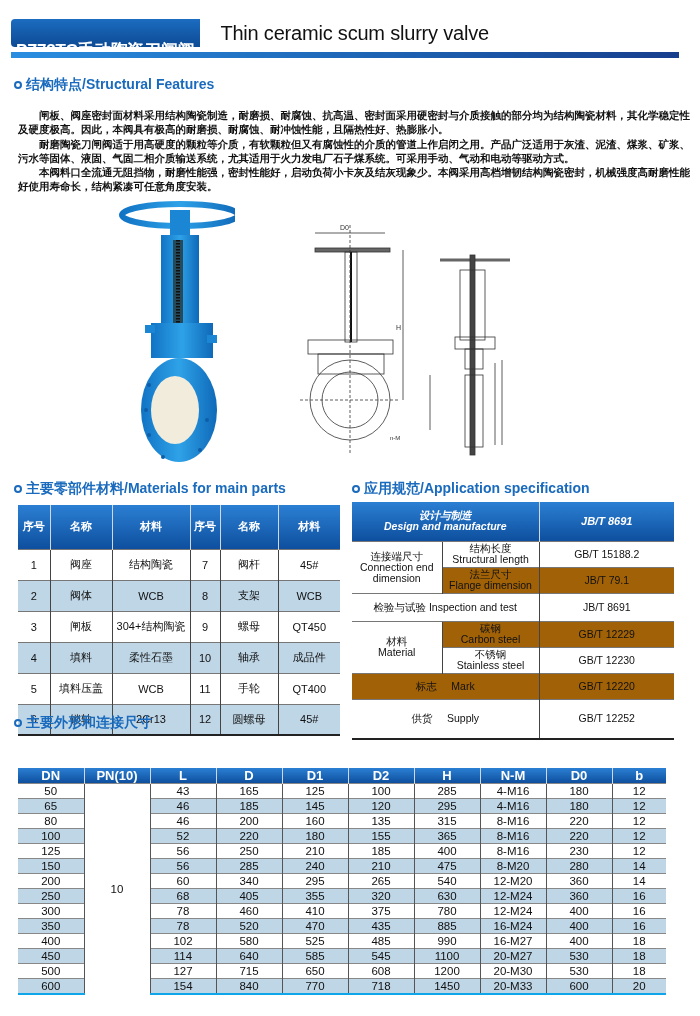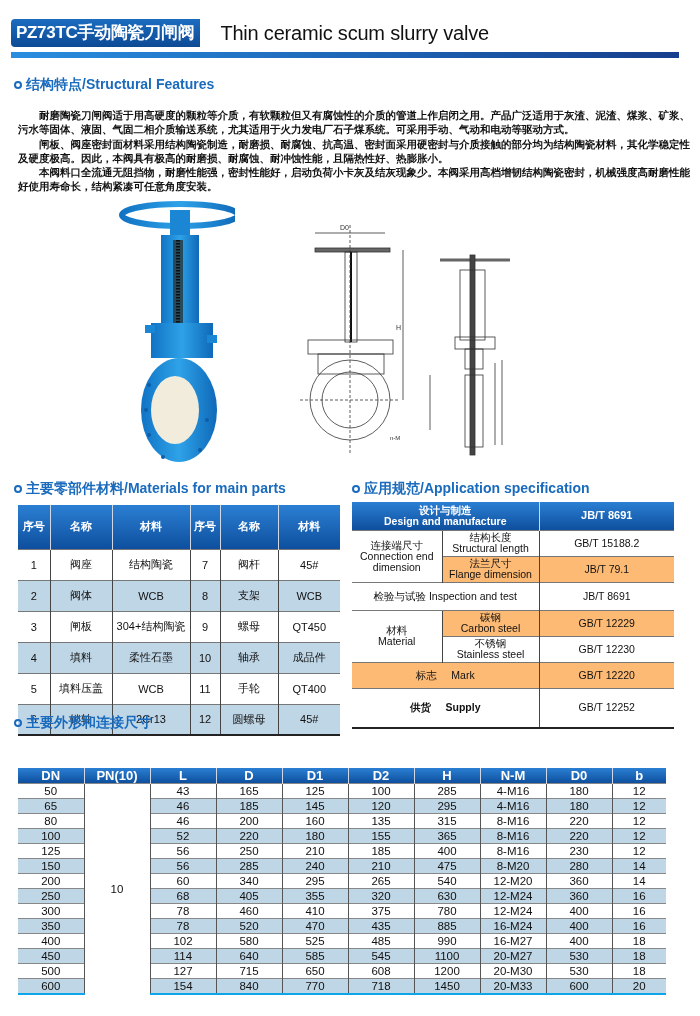--- a/index.html
+++ b/index.html
@@ -1,21 +1,21 @@
 <!DOCTYPE html>
 <html><head>
 <meta charset="utf-8">
 <style>
   * { box-sizing: border-box; margin: 0; padding: 0; }
   html, body { width: 700px; height: 1016px; background: #ffffff; overflow: hidden; }
   body { font-family: "Liberation Sans", "DejaVu Sans", sans-serif; color: #111; position: relative; }
 
   
   .hdr { position: absolute; left: 11px; top: 18px; height: 30px; display: flex; align-items: center; }
-  .hdr-badge { background: linear-gradient(#1b6cc0, #0d4a94); color: #fff; font-weight: bold; font-size: 17px; height: 28px; line-height: 28px; padding: 0 6px 0 5px; border-radius: 4px 0 0 4px; letter-spacing: -0.3px; }
+  .hdr-badge { background: linear-gradient(#1b6cc0, #0d4a94); color: #fff; font-weight: bold; font-size: 17px; height: 28px; line-height: 28px; padding: 18px 6px 0 5px; border-radius: 4px 0 0 4px; letter-spacing: -0.3px; }
   .hdr-title { font-weight: normal; font-size: 20px; margin-left: 20px; color: #111; letter-spacing: -0.2px; }
   .hdr-rule { position: absolute; left: 11px; top: 52px; width: 668px; height: 6px; background: linear-gradient(90deg, #2a8ee0, #1c5fb0 60%, #173e8c); }
 
   
   .sec-title { position: absolute; font-weight: bold; font-size: 14px; color: #1a6bbd; display: flex; align-items: center; white-space: nowrap; }
   .sec-title .dot { width: 8px; height: 8px; border: 2px solid #1a6bbd; border-radius: 50%; margin-right: 4px; display: inline-block; }
 
   
   .para { position: absolute; left: 18px; top: 108px; width: 672px; font-size: 10.5px; line-height: 14.3px; color: #111; font-weight: bold; }
   .para p { margin: 0; }
@@ -34,25 +34,25 @@
   .parts { left: 18px; top: 505px; width: 322px; }
   .parts th { height: 44px; border-left: 1px solid #cfd8e4; }
   .parts th:first-child { border-left: none; }
   .parts td { height: 31px; border-left: 1px solid #444; border-top: 1px solid #777; }
   .parts td:first-child { border-left: none; }
   .parts tr.alt td { background: #bfd6e6; }
   .parts tbody tr:last-child td { border-bottom: 2px solid #222; }
 
   
   .spec { left: 352px; top: 502px; width: 322px; }
-  .spec th { height: 28px; font-size: 10.5px; line-height: 11px; }
+  .spec th { height: 39px; font-size: 10.5px; line-height: 11px; font-style: italic; }
   .spec th.v { border-left: 1px solid #cfd8e4; font-size: 11px; }
   .spec td { font-size: 10.5px; line-height: 11px; border-top: 1px solid #777; height: 26px; }
   .spec td.bl { border-left: 1px solid #444; }
-  .spec td.hl { background: #fdba74; }
+  .spec td.hl { background: #a16207; }
   .spec tr.last td { border-bottom: 2px solid #222; }
 
   
   .dims { left: 18px; top: 768px; width: 648px; }
   .dims th { height: 14px; font-size: 13px; border-left: 1px solid #cfd8e4; margin-left: 24px; }
   .dims th:first-child { border-left: none; }
   .dims td { height: 15px; font-size: 11.5px; line-height: 14px; border-top: 1px solid #888; border-left: 1px solid #555; }
   .dims td:first-child { border-left: none; }
   .dims tr.alt td { background: #bfd6e6; }
   .dims td.pn { background: #fff; vertical-align: middle; }
@@ -65,22 +65,22 @@
   <div class="hdr-badge">PZ73TC手动陶瓷刀闸阀</div>
   <div class="hdr-title">Thin ceramic scum slurry valve</div>
 </div>
 <div class="hdr-rule"></div>
 
 <div class="sec-title" style="left:14px; top:76px;">
   <span class="dot"></span>
   <span>结构特点/Structural Features</span>
 </div>
 <div class="para">
+  <p class="ind">闸板、阀座密封面材料采用结构陶瓷制造，耐磨损、耐腐蚀、抗高温、密封面采用硬密封与介质接触的部分均为结构陶瓷材料，其化学稳定性及硬度极高。因此，本阀具有极高的耐磨损、耐腐蚀、耐冲蚀性能，且隔热性好、热膨胀小。</p>
   <p class="ind">耐磨陶瓷刀闸阀适于用高硬度的颗粒等介质，有软颗粒但又有腐蚀性的介质的管道上作启闭之用。产品广泛适用于灰渣、泥渣、煤浆、矿浆、污水等固体、液固、气固二相介质输送系统，尤其适用于火力发电厂石子煤系统。可采用手动、气动和电动等驱动方式。</p>
-  <p class="ind">闸板、阀座密封面材料采用结构陶瓷制造，耐磨损、耐腐蚀、抗高温、密封面采用硬密封与介质接触的部分均为结构陶瓷材料，其化学稳定性及硬度极高。因此，本阀具有极高的耐磨损、耐腐蚀、耐冲蚀性能，且隔热性好、热膨胀小。</p>
   <p class="ind">本阀料口全流通无阻挡物，耐磨性能强，密封性能好，启动负荷小卡灰及结灰现象少。本阀采用高档增韧结构陶瓷密封，机械强度高耐磨性能好使用寿命长，结构紧凑可任意角度安装。</p>
 </div>
 
 <svg class="photo" viewBox="0 0 120 275">
   <defs>
     <linearGradient id="blu" x1="0" x2="1">
       <stop offset="0" stop-color="#1173c4"></stop>
         <stop offset="0.5" stop-color="#2ea2e8"></stop>
         <stop offset="1" stop-color="#0f69b8"></stop>
     </linearGradient>
@@ -266,21 +266,21 @@
         <div>不锈钢</div>
         <div>Stainless steel</div>
       </td>
       <td class="bl">GB/T 12230</td>
     </tr>
     <tr>
       <td colspan="2" class="hl" style="height:23px; white-space:pre;text-align:center;">标志     Mark</td>
       <td class="bl hl">GB/T 12220</td>
     </tr>
     <tr class="last">
-      <td colspan="2" style="height:40px; white-space:pre;font-weight:bold;">供货     Supply</td>
+      <td colspan="2" style="height:40px; white-space:pre;">供货     Supply</td>
       <td class="bl">GB/T 12252</td>
     </tr>
   </tbody>
 </table>
 
 <div class="sec-title" style="left:14px; top:714px;">
   <span class="dot"></span>
   <span>主要外形和连接尺寸</span>
 </div>
 <table class="dims">

